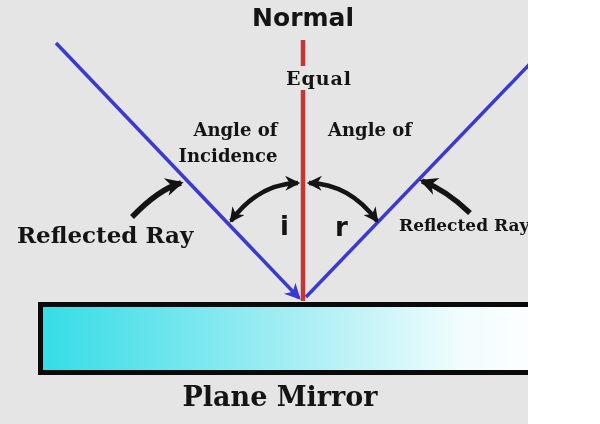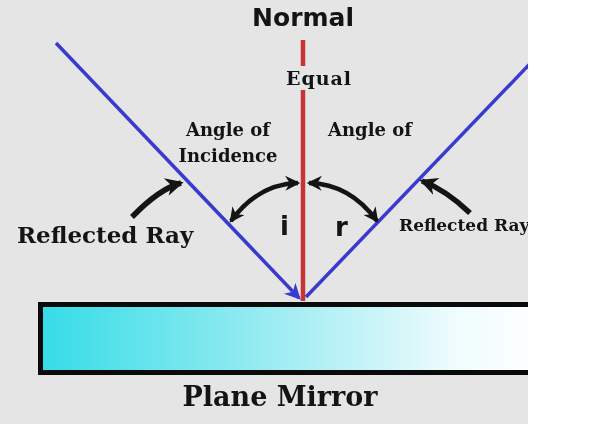--- a/index.html
+++ b/index.html
@@ -29,21 +29,21 @@
   }
   #equal-label {
     left: 303px; top: 66px;
     font-weight: bold; font-size: 19px;
     letter-spacing: 1px;
     background: var(--bg, #e6e5e5);
     padding: 1px 5px;
     margin-left: 16px;
   }
   .angle-label {
-    text-align: center;
+    text-align: right;
     font-weight: bold; font-size: 18px;
     line-height: 26px;
   }
   #angle-incidence-label { left: 228px; top: 117px; }
   #angle-reflection-label { left: 370px; top: 117px; }
   #i-label, #r-label {
     font-family: "DejaVu Sans", sans-serif;
     font-weight: bold; font-size: 26px;
   }
   #i-label { left: 280px; top: 211px; }

